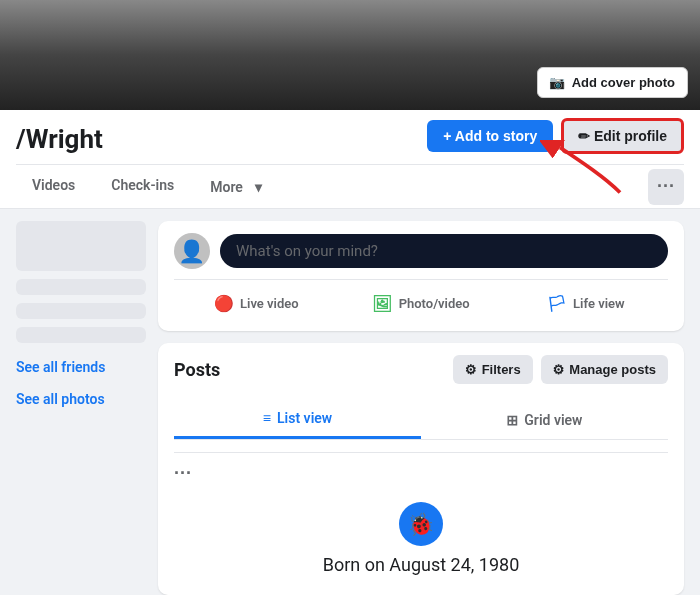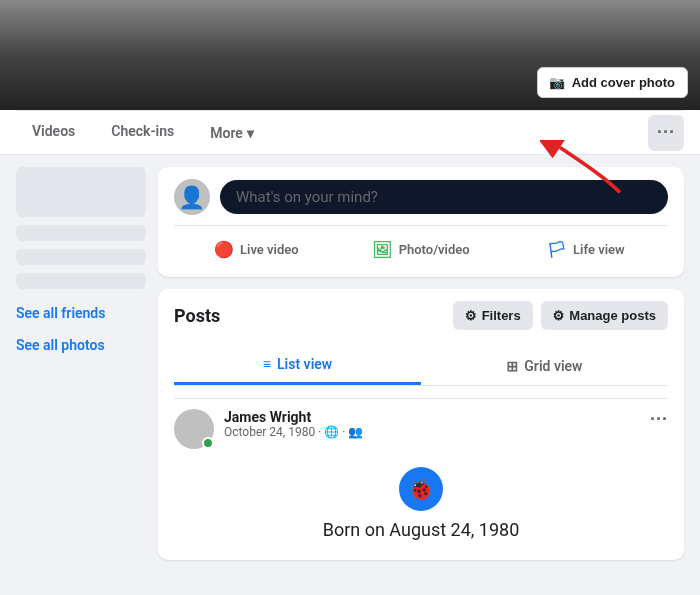--- a/index.html
+++ b/index.html
@@ -97,21 +97,21 @@
       font-size: 14px;
       font-weight: 600;
       color: #65676b;
       cursor: pointer;
       border-bottom: 3px solid transparent;
       text-align: center;
     }
     .nav-more {
       display: flex;
       align-items: center;
-      gap: 4px;
+      gap: 12px;
       padding: 12px 16px;
       font-size: 14px;
       font-weight: 600;
       color: #65676b;
       cursor: pointer;
     }
     .nav-dots {
       margin-left: auto;
       background: #e4e6eb;
       border: none;
@@ -371,20 +371,31 @@
 <body>
 
 <div class="cover-photo">
   <button class="add-cover-btn">
     <span>📷</span>
     <span>Add cover photo</span>
   </button>
 </div>
 
 <div class="profile-section">
+  <div class="profile-info-row">
+    <div class="profile-name">/Wright</div>
+    <div class="profile-actions">
+      <button class="btn-add-story">
+        <span>+ Add to story</span>
+      </button>
+      <button class="btn-edit-profile">
+        <span>✏ Edit profile</span>
+      </button>
+    </div>
+  </div>
   <div class="profile-nav">
     <div class="nav-item">
       <span>Videos</span>
     </div>
     <div class="nav-item">
       <span>Check-ins</span>
     </div>
     <div class="nav-more">
       <span>More</span>
       <span>▾</span>
@@ -463,29 +474,20 @@
           <span>List view</span>
         </div>
         <div class="view-tab">
           <span>⊞</span>
           <span>Grid view</span>
         </div>
       </div>
 
       <div class="post-item">
         <div class="post-header">
-          <div class="post-author-info">
-            <div class="avatar-post">
-              <div class="online-dot"></div>
-            </div>
-            <div>
-              <div class="post-author-name">James Wright</div>
-              <div class="post-meta">October 24, 1980  ·  🌐  ·  👥</div>
-            </div>
-          </div>
           <button class="post-more">···</button>
         </div>
 
         <div class="post-content">
           <div class="birthday-icon">🐞</div>
           <div class="post-text">Born on August 24, 1980</div>
         </div>
 
       </div>
 

